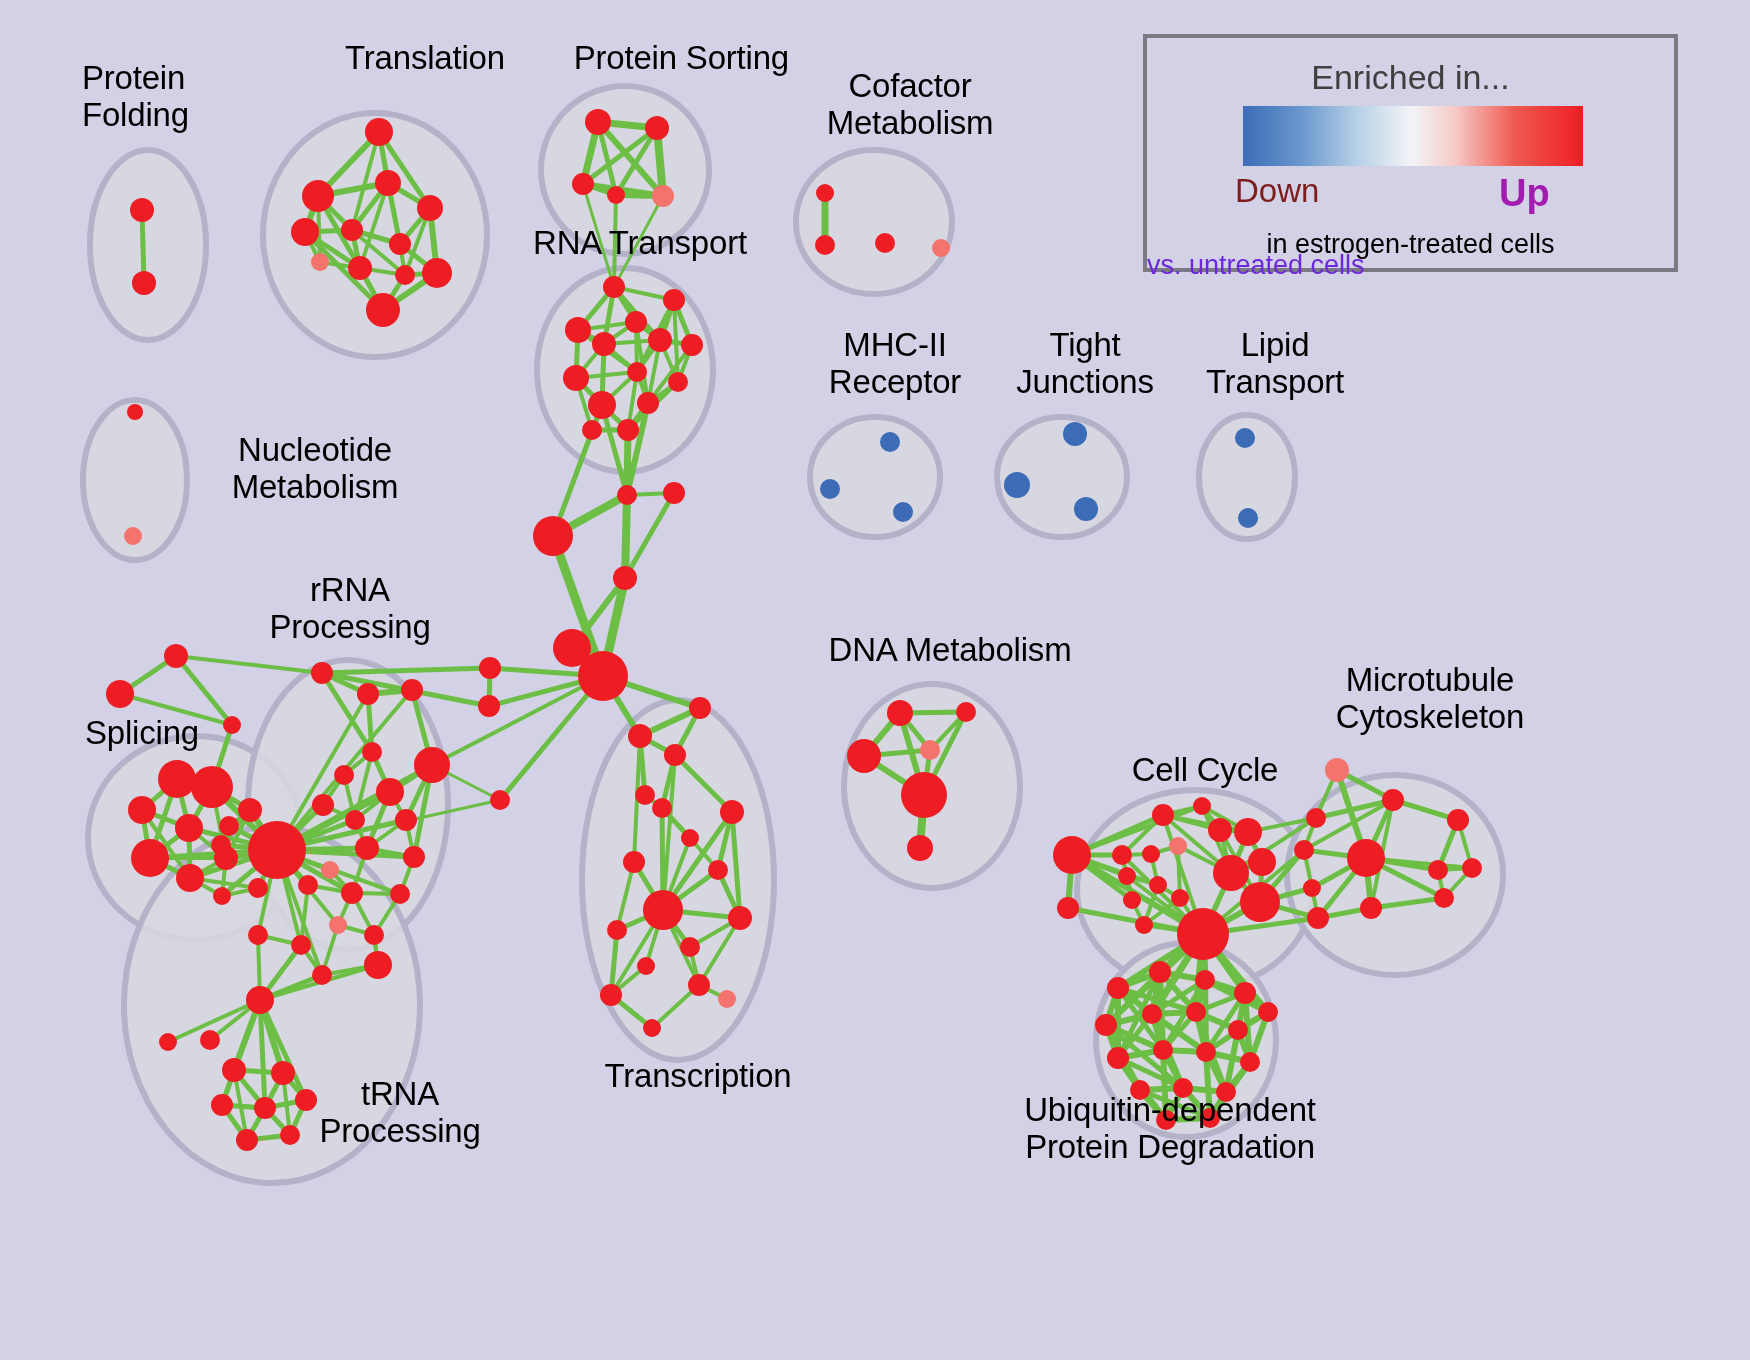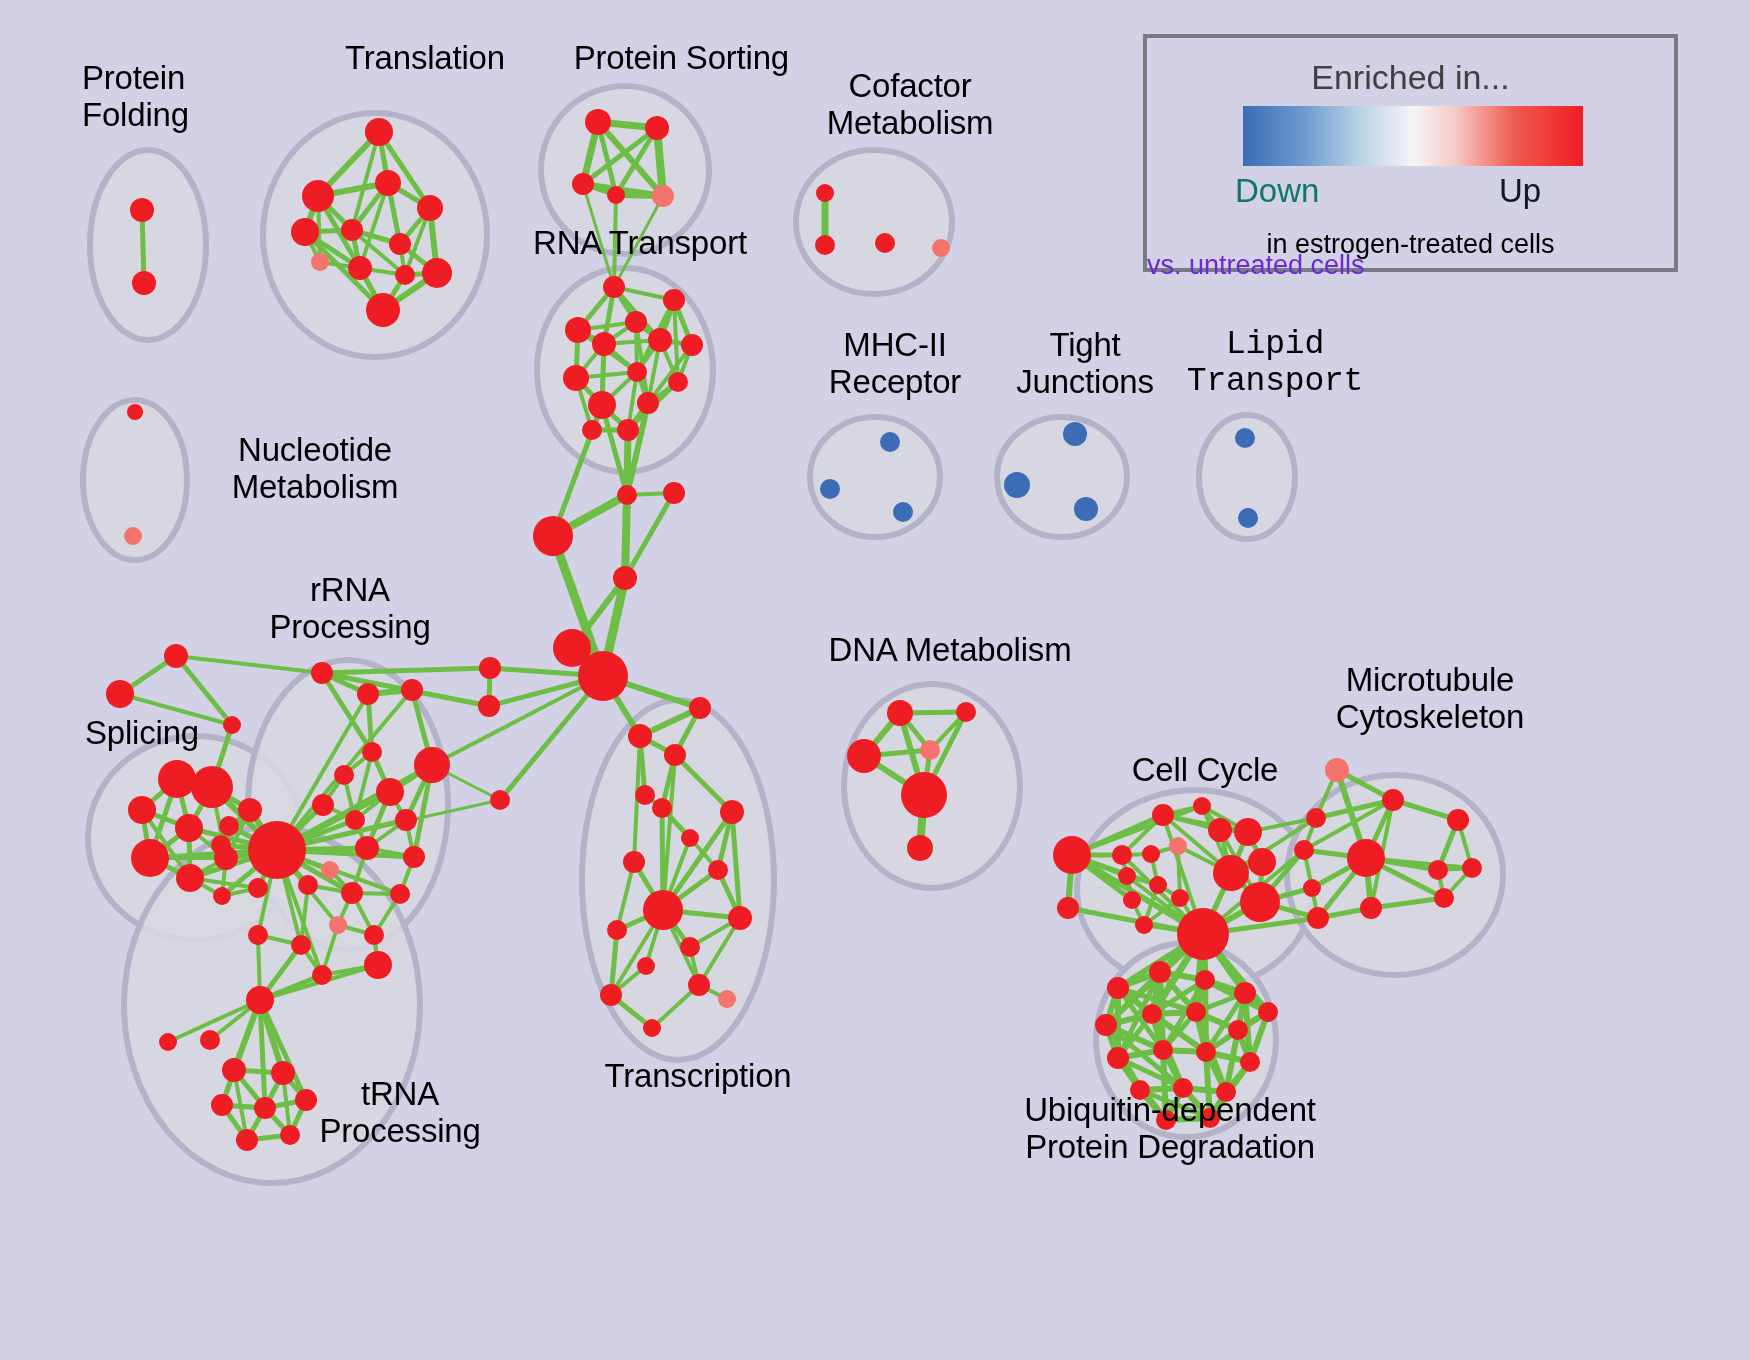--- a/index.html
+++ b/index.html
@@ -31,22 +31,22 @@
     box-sizing:border-box;
   }
   #legend .title{
     position:absolute;left:0;top:20px;width:100%;
     text-align:center;font-size:34px;color:#404040;
   }
   #legend .bar{
     position:absolute;left:96px;top:68px;width:340px;height:60px;
     background:linear-gradient(to right,#3b6cb5 0%,#6e9ad0 18%,#b9d2e8 34%,#f4f4f6 50%,#f6ccc9 62%,#ef5a50 80%,#ee1d24 100%);
   }
-  #legend .down{position:absolute;left:88px;top:134px;font-size:33px;color:#0f766e;}
-  #legend .up{position:absolute;left:352px;top:134px;font-size:33px;color:#0f172a;}
+  #legend .down{position:absolute;left:88px;top:134px;font-size:33px;color:#7f1d1d;}
+  #legend .up{position:absolute;left:352px;top:134px;font-size:38px;color:#a21caf;font-weight:bold;}
   #legend .sub1{position:absolute;left:0;top:178px;width:100%;text-align:center;font-size:27px;color:#000;margin-top:13px;}
   #legend .sub2{position:absolute;left:0;top:212px;width:100%;text-align:left;font-size:27px;color:#6d28d9;}
 </style>
 </head>
 <body>
 
 <div id="stage">
 
   <svg id="net" viewBox="0 0 1750 1360" xmlns="http://www.w3.org/2000/svg">
       <g>
@@ -682,21 +682,21 @@
       <div class="lbl" style="left: 509px; top: 40px; width: 280px; text-align: right;">Protein Sorting</div>
       <div class="lbl" style="left: 790px; top: 68px; width: 240px; text-align: center;">Cofactor
 Metabolism</div>
       <div class="lbl" style="left: 500px; top: 225px; width: 280px; text-align: center;">RNA Transport</div>
       <div class="lbl" style="left: 190px; top: 432px; width: 250px; text-align: center;">Nucleotide
 Metabolism</div>
       <div class="lbl" style="left: 795px; top: 327px; width: 200px; text-align: center;">MHC-II
 Receptor</div>
       <div class="lbl" style="left: 985px; top: 327px; width: 200px; text-align: center;">Tight
 Junctions</div>
-      <div class="lbl" style="left: 1175px; top: 327px; width: 200px; text-align: center; font-family: Liberation Mono, monospace;">Lipid
+      <div class="lbl" style="left: 1175px; top: 327px; width: 200px; text-align: center;">Lipid
 Transport</div>
       <div class="lbl" style="left: 240px; top: 572px; width: 220px; text-align: center;">rRNA
 Processing</div>
       <div class="lbl" style="left: 52px; top: 715px; width: 180px; text-align: center;">Splicing</div>
       <div class="lbl" style="left: 805px; top: 632px; width: 290px; text-align: center;">DNA Metabolism</div>
       <div class="lbl" style="left: 1300px; top: 662px; width: 260px; text-align: center;">Microtubule
 Cytoskeleton</div>
       <div class="lbl" style="left: 1090px; top: 752px; width: 230px; text-align: center;">Cell Cycle</div>
       <div class="lbl" style="left: 568px; top: 1058px; width: 260px; text-align: center;">Transcription</div>
       <div class="lbl" style="left: 290px; top: 1076px; width: 220px; text-align: center;">tRNA

